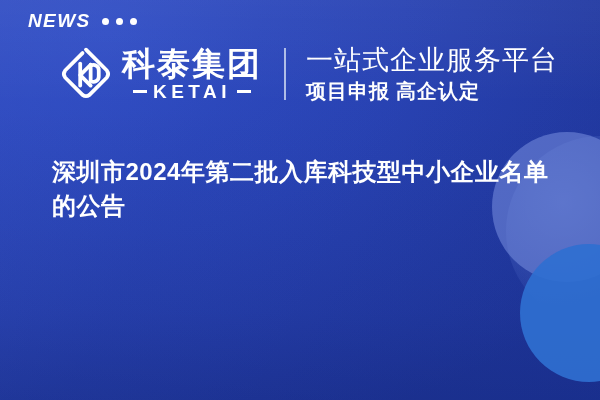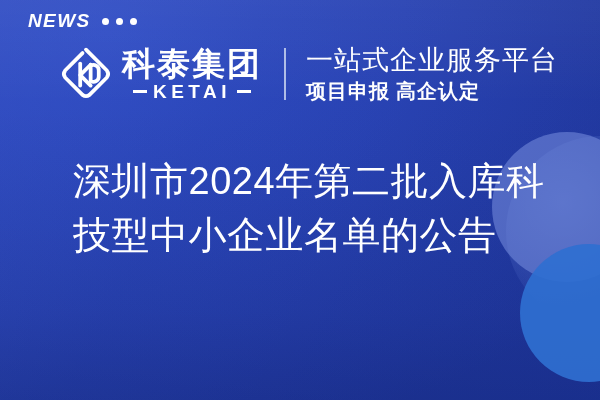--- a/index.html
+++ b/index.html
@@ -183,26 +183,26 @@
     font-size: 20px;
     font-weight: bold;
     letter-spacing: 1px;
     line-height: 1.05;
     white-space: nowrap;
   }
 
   
   #headline {
     position: absolute;
-    left: 73px;
+    left: 52px;
     top: 155px;
     width: 510px;
     color: #ffffff;
-    font-size: 38px;
-    font-weight: normal;
+    font-size: 24px;
+    font-weight: bold;
     line-height: 1.42;
     letter-spacing: 0.5px;
   }
 </style>
 </head>
 <body>
 
 <div id="banner">
 
   <div id="bg-sheen"></div>

